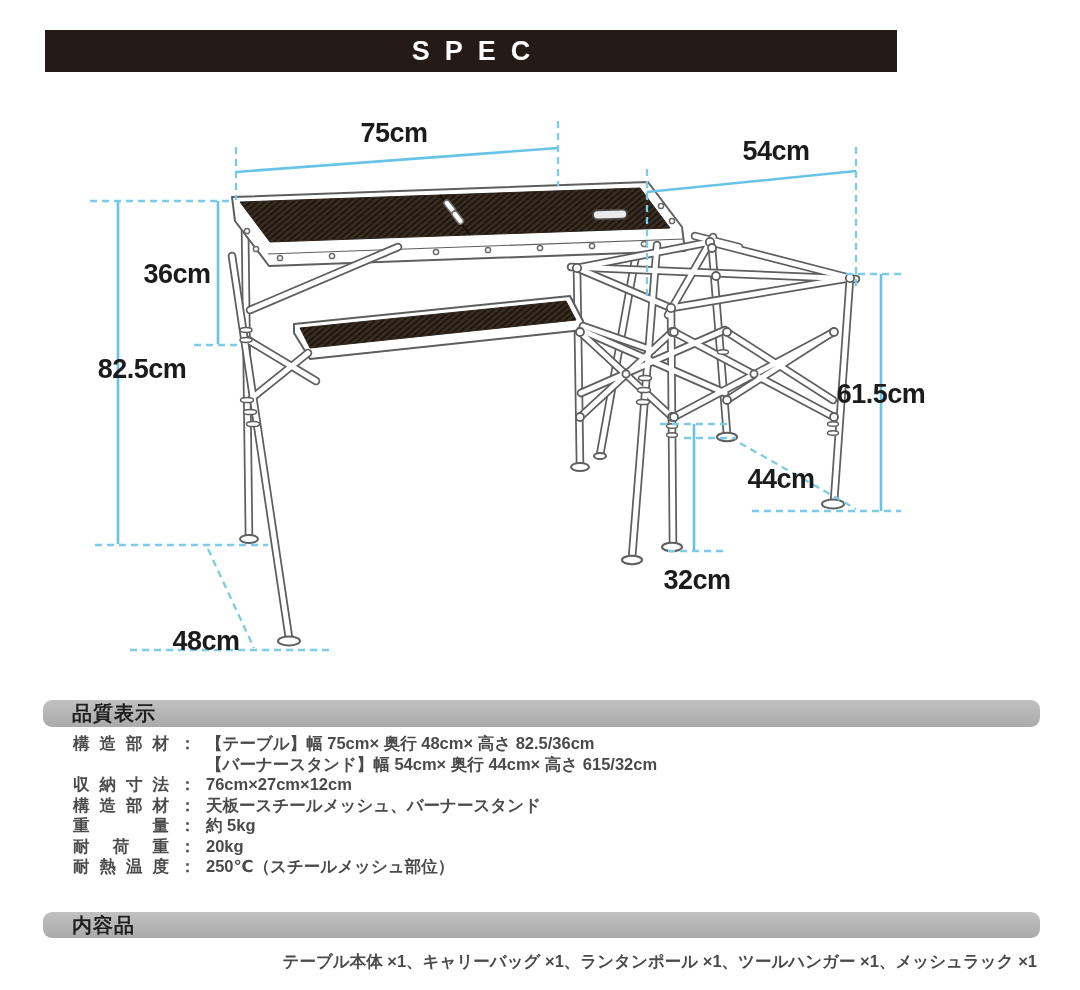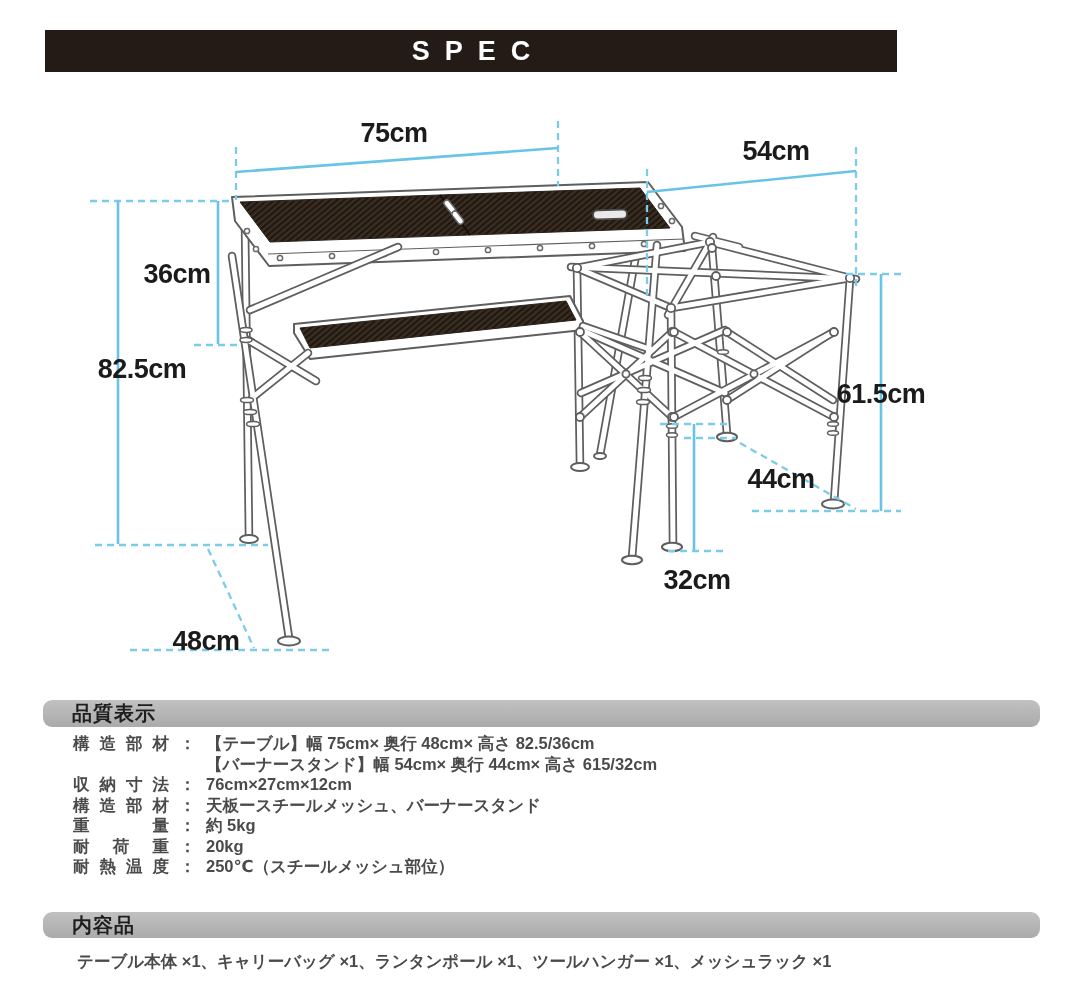--- a/index.html
+++ b/index.html
@@ -42,21 +42,21 @@
   .quality-bar{top:700px;}
   .contents-bar{top:912px;height:26px;}
   
   .spec-table{position:absolute;left:73px;top:733px;width:950px;}
   .spec-row{display:flex;align-items:flex-start;line-height:20.5px;font-size:16.5px;font-weight:bold;color:#4a4a4a;}
   .spec-label{display:inline-block;width:96px;text-align:justify;text-align-last:justify;flex:0 0 96px;}
   .spec-colon{display:inline-block;width:37px;text-align:center;flex:0 0 37px;}
   .spec-value{white-space:pre-wrap;}
   .contents-line{
     position:absolute;left:77px;top:950px;width:960px;
-    font-size:16.5px;font-weight:bold;color:#4a4a4a;line-height:22px;
+    font-size:16.5px;font-weight:bold;color:#4a4a4a;line-height:22px;text-align:right;
   }
 </style>
 </head>
 <body>
 
 <div class="page">
 
   <div class="spec-header">
     <span>SPEC</span>
   </div>

